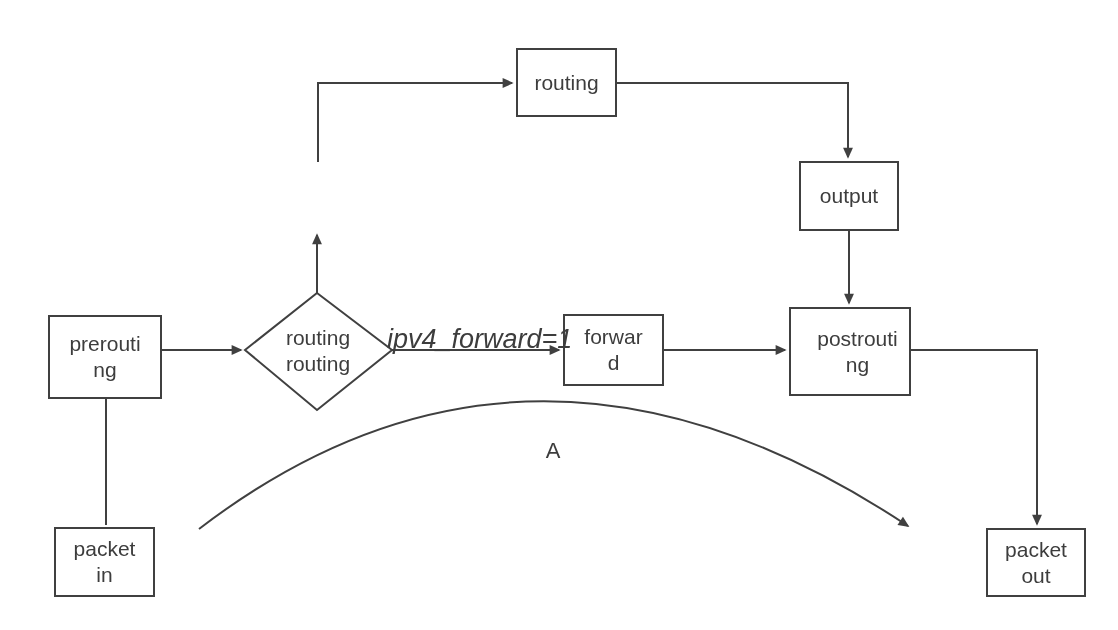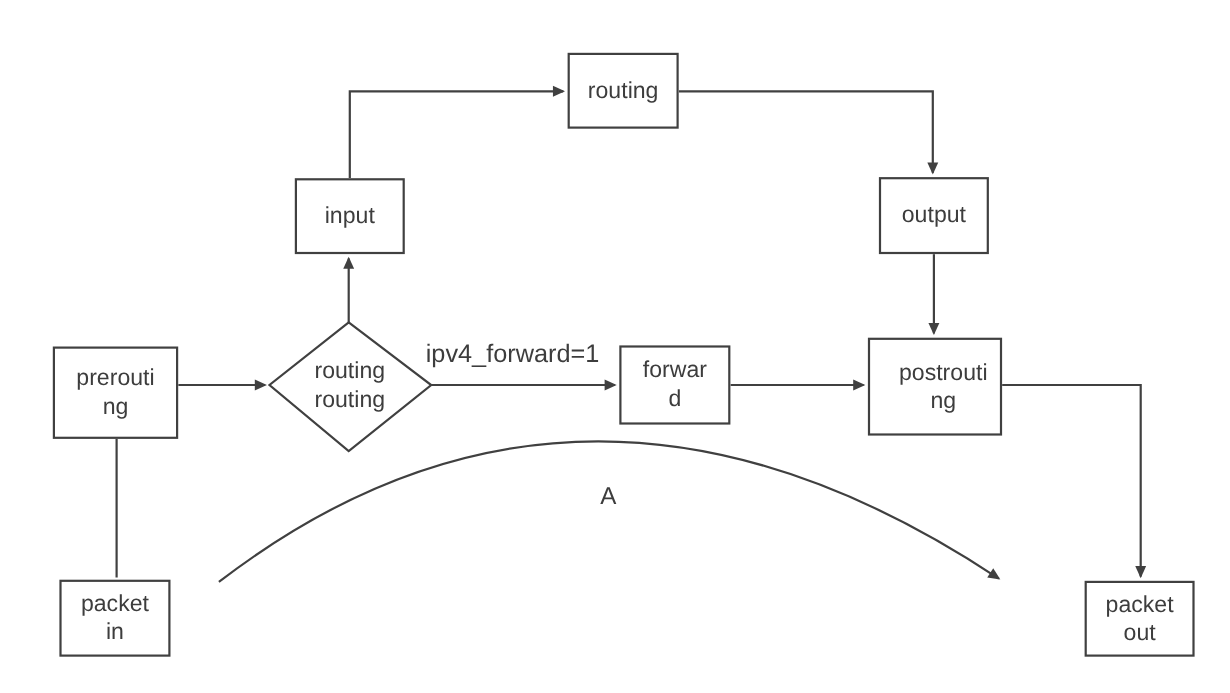--- a/index.html
+++ b/index.html
@@ -54,22 +54,23 @@
     z-index: 2;
   }
   .float-label {
     position: absolute;
     color: #3d3d3d;
     z-index: 2;
     white-space: nowrap;
   }
   #label-ipv4 {
     left: 387px;
-    top: 308px;
-    font-size: 23px;
+    top: 324px;
+    font-size: 27px;
+    font-style: italic;
   }
   #label-a {
     left: 535px;
     top: 438px;
     width: 36px;
     text-align: center;
     font-size: 22px;
   }
 </style>
 </head>
@@ -96,24 +97,20 @@
     <path d="M 199 529 Q 530 275 908 526" fill="none" stroke="#404040" stroke-width="2" marker-end="url(#arrow)"></path>
 
     <polygon points="317,293 392,350 317,410 245,350" fill="#ffffff" stroke="#404040" stroke-width="2"></polygon>
   </svg>
 
   <div class="node" style="left:48px;  top:315px; width:114px; height:84px;">
     <span>prerouti</span>
     <span>ng</span>
   </div>
 
-  <div class="node" style="left:268px; top:162px; width:100px; height:69px;">
-    <span>input</span>
-    <span></span>
-  </div>
 
   <div class="node" style="left:516px; top:48px;  width:101px; height:69px;">
     <span>routing</span>
     <span></span>
   </div>
 
   <div class="node" style="left:799px; top:161px; width:100px; height:70px;">
     <span>output</span>
     <span></span>
   </div>

